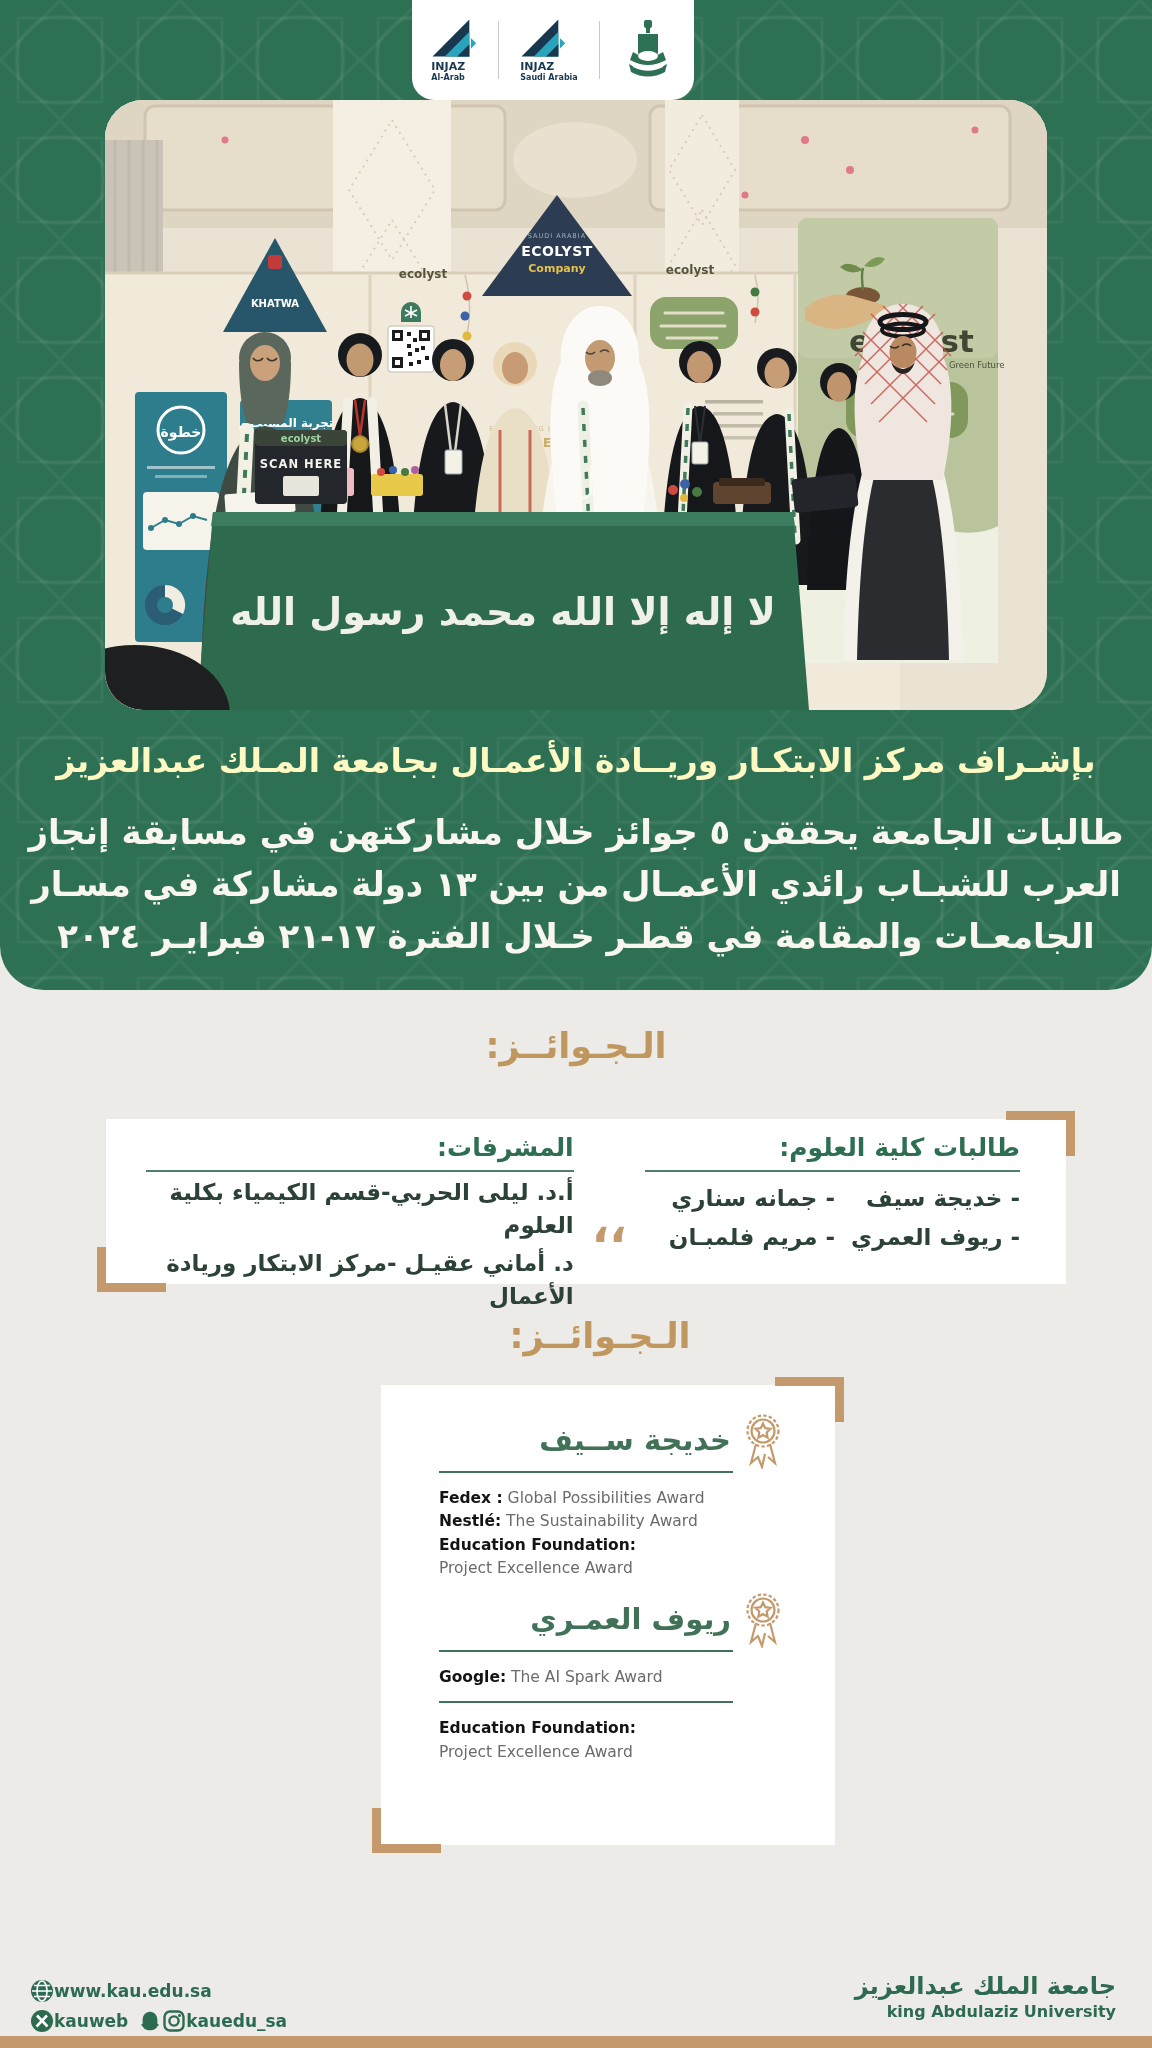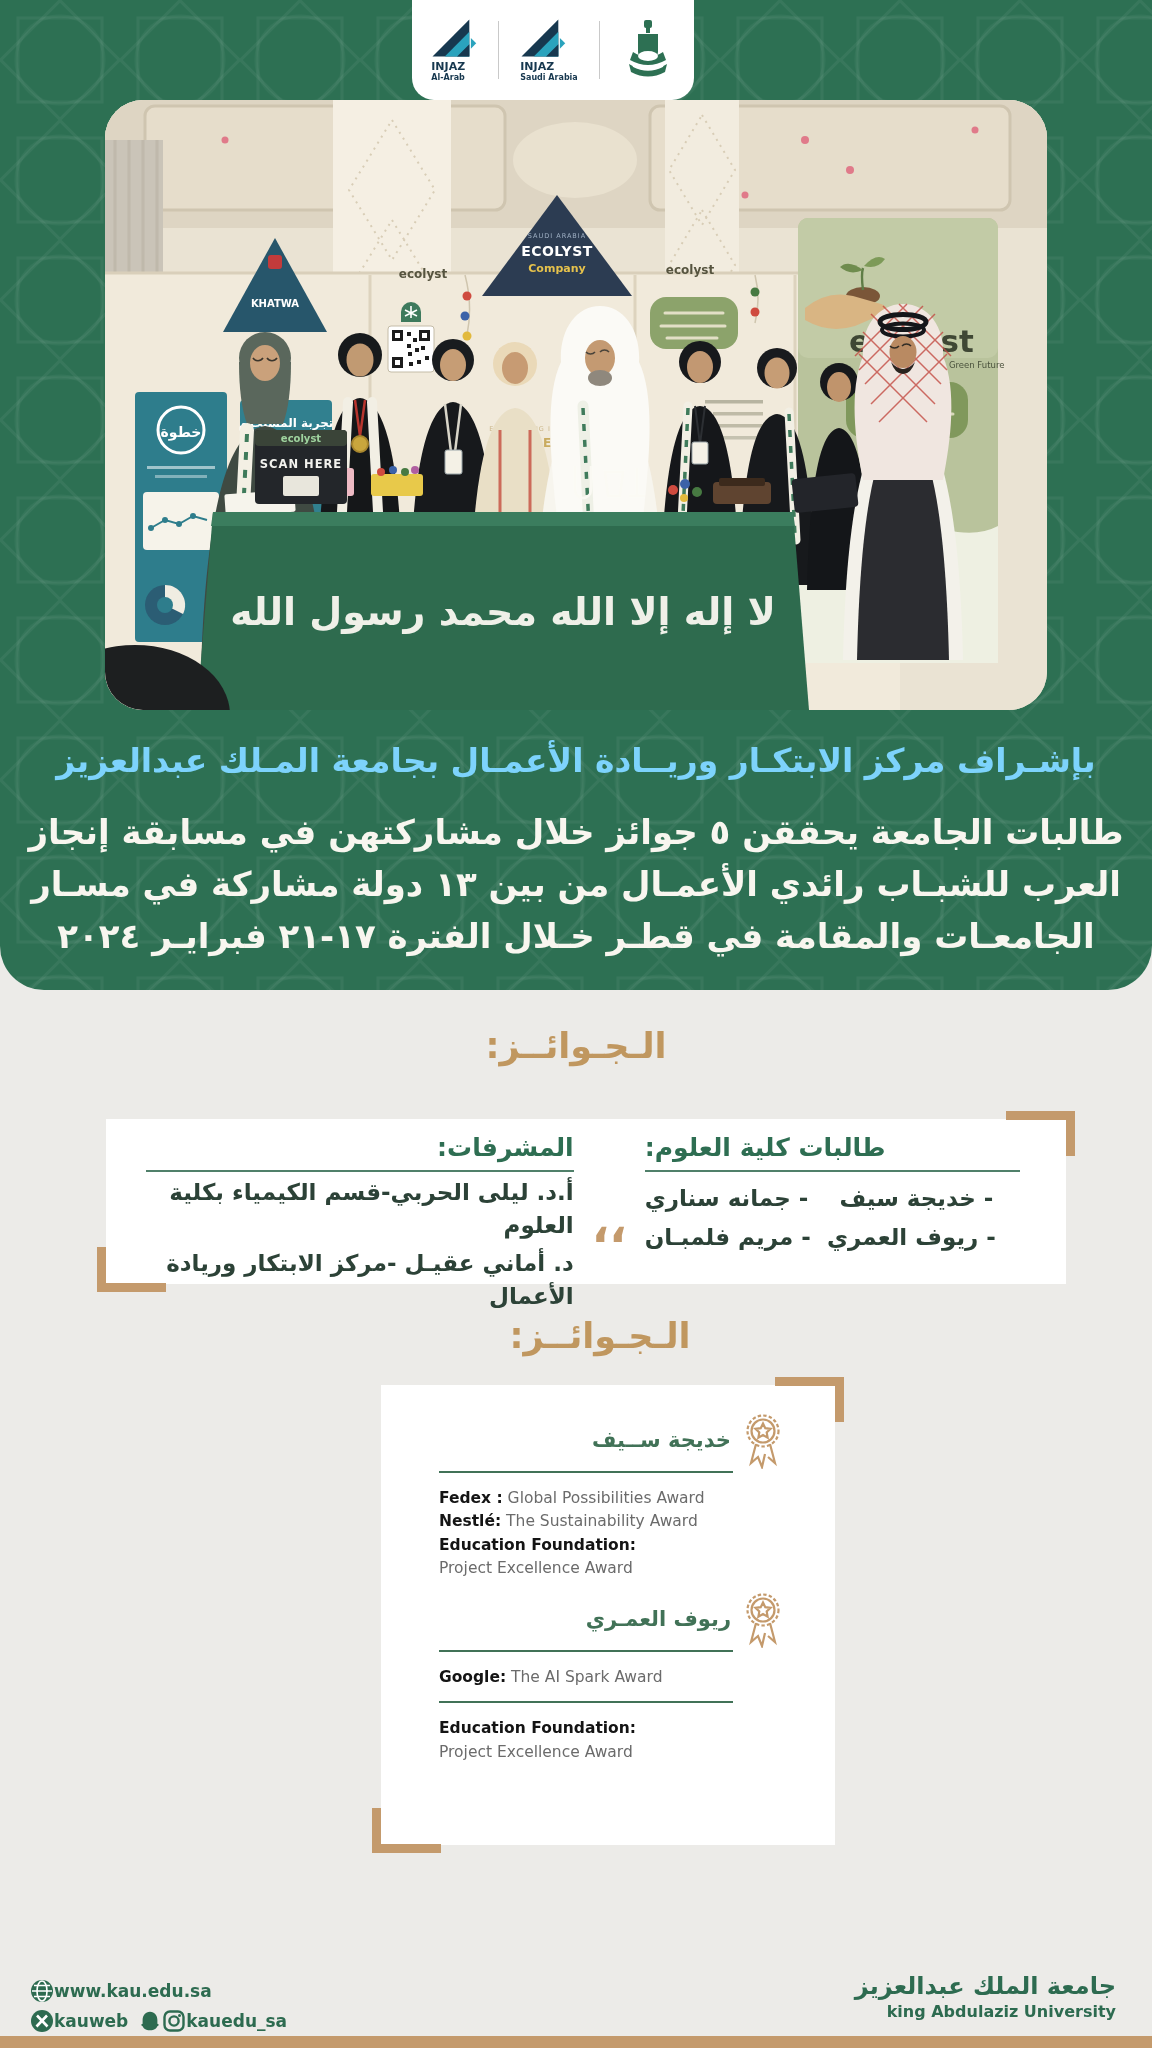--- a/index.html
+++ b/index.html
@@ -22,21 +22,21 @@
   .logo-unit{display:flex;flex-direction:column;align-items:flex-start;}
   .logo-txt{font-size:11px;font-weight:bold;color:#17384f;line-height:1.1;margin-top:3px;}
   .logo-sub{font-size:8px;font-weight:bold;color:#17384f;}
   .logo-div{width:1px;height:58px;background:#c9c9c9;}
   .photo-card{
     position:absolute;left:105px;top:100px;width:942px;height:610px;
     border-radius:38px;overflow:hidden;z-index:2;background:#eae3d3;
   }
   .supervision{
     position:absolute;left:0;top:741px;width:1152px;text-align:center;
-    color:#7dd3fc;font-size:33px;font-weight:bold;direction:rtl;z-index:2;
+    color:#fef9c3;font-size:33px;font-weight:bold;direction:rtl;z-index:2;
   }
   .headline{
     position:absolute;left:0;top:806px;width:1152px;text-align:center;
     color:#f8f6ef;font-size:34px;font-weight:bold;line-height:52px;direction:rtl;z-index:2;
   }
   
   .sec-title{
     position:absolute;left:0;width:1152px;text-align:center;
     color:#c0975f;font-size:35px;font-weight:bold;direction:rtl;
   }
@@ -48,35 +48,35 @@
   .br-bl{bottom:-8px;left:-9px;width:60px;height:36px;border-bottom-width:9px;border-left-width:9px;}
   .participants-card{
     position:absolute;left:106px;top:1119px;width:960px;height:165px;
     background:#ffffff;z-index:1;
   }
   .pc-inner{
     position:absolute;inset:0;padding:14px 46px 0 40px;direction:rtl;
     display:flex;gap:18px;
   }
   .pc-col{display:flex;flex-direction:column;}
-  .pc-col.students{width:43%;align-items:flex-end;}
+  .pc-col.students{width:43%;}
   .pc-col.sups{width:49%;}
   .pc-head{color:#2e6e52;font-size:25px;font-weight:bold;}
   .pc-rule{border-bottom:2px solid #50806a;margin-top:8px;width:100%;}
   .pc-row{display:flex;margin-top:13px;color:#2c4237;font-size:23px;font-weight:bold;}
   .pc-row .n1{min-width:185px;}
   .pc-line{margin-top:4px;color:#2c4237;font-size:23px;font-weight:bold;line-height:1.45;}
   .pc-quote{color:#c49a6c;font-size:46px;font-weight:bold;align-self:center;margin-top:34px;}
   .awards-card{
     position:absolute;left:381px;top:1385px;width:454px;height:460px;
     background:#ffffff;z-index:1;
   }
   .ac-inner{position:absolute;inset:0;padding:26px 50px 0 58px;}
   .aw-head{display:flex;align-items:center;justify-content:flex-end;gap:10px;direction:ltr;}
-  .aw-name{color:#417257;font-size:21px;font-weight:bold;direction:rtl;white-space:nowrap;}
+  .aw-name{color:#417257;font-size:29px;font-weight:bold;direction:rtl;white-space:nowrap;}
   .aw-rule{border-bottom:2px solid #417257;width:calc(100% - 52px);margin:2px 52px 14px 0;}
   .aw-line{font-size:15.5px;line-height:1.5;color:#6b6b6b;}
   .aw-line b{color:#141414;}
   .aw-gap{height:10px;}
   
   .footer-left{position:absolute;left:30px;top:1976px;color:#2d6b50;}
   .f-row{display:flex;align-items:center;gap:0;height:30px;}
   .f-label{font-size:17px;font-weight:bold;color:#2d6b50;}
   .footer-right{position:absolute;right:36px;top:1972px;text-align:right;color:#2d6b50;direction:rtl;}
   .org-ar{font-size:24px;font-weight:bold;}

